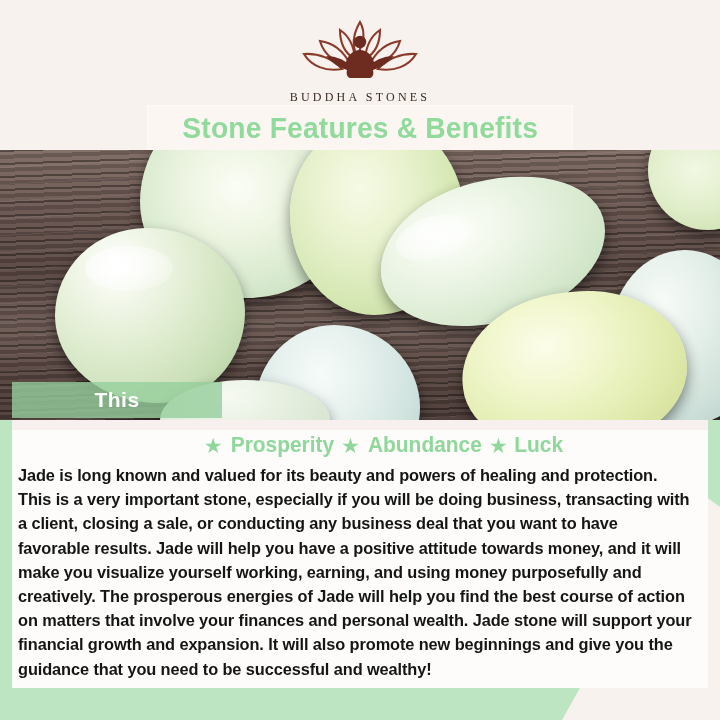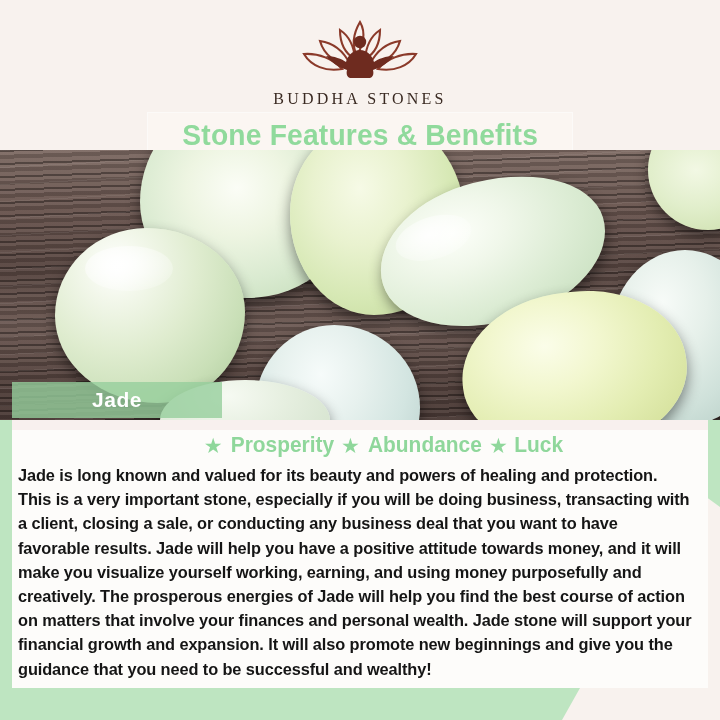--- a/index.html
+++ b/index.html
@@ -73,37 +73,36 @@
     width: 720px;
     text-align: center;
   }
   .lotus {
     display: block;
     margin: 0 auto;
   }
   .brand-name {
     margin-top: 2px;
     font-family: "Liberation Serif", serif;
-    font-size: 16px;
+    font-size: 12px;
     letter-spacing: 3.2px;
     color: #3a2a22;
     text-align: center;
   }
 
   
   .title-banner {
     position: absolute;
     top: 106px; left: 148px;
     width: 424px; height: 44px;
     background: #fbf6f2;
     display: flex;
     align-items: center;
     justify-content: center;
     box-shadow: 0 0 0 1px rgba(255,255,255,0.6);
-    margin-top: 7px;
   }
   .title-text {
     font-family: "Liberation Sans Narrow", "Liberation Sans", sans-serif;
     font-size: 30px;
     font-weight: bold;
     color: #90da9c;
     letter-spacing: 0.2px;
     transform: scaleX(0.94);
     white-space: nowrap;
   }
@@ -330,21 +329,21 @@
     <div class="stone s9"></div>
     <div class="stone s7"></div>
     <div class="stone s4"></div>
     <div class="stone s5"></div>
     <div class="stone s1"></div>
     <div class="stone s6"></div>
     <div class="stone s8"></div>
   </div>
 
   <div class="jade-band">
-    <span class="jade-label">Jade</span>
+    <span class="jade-label">This</span>
   </div>
 
   <div class="content">
     <div class="content-topstrip"></div>
 
     <div class="keywords">
       <span><span class="star">★</span><span class="kw">Prosperity</span></span>
       <span><span class="star">★</span><span class="kw">Abundance</span></span>
       <span><span class="star">★</span><span class="kw">Luck</span></span>
     </div>

